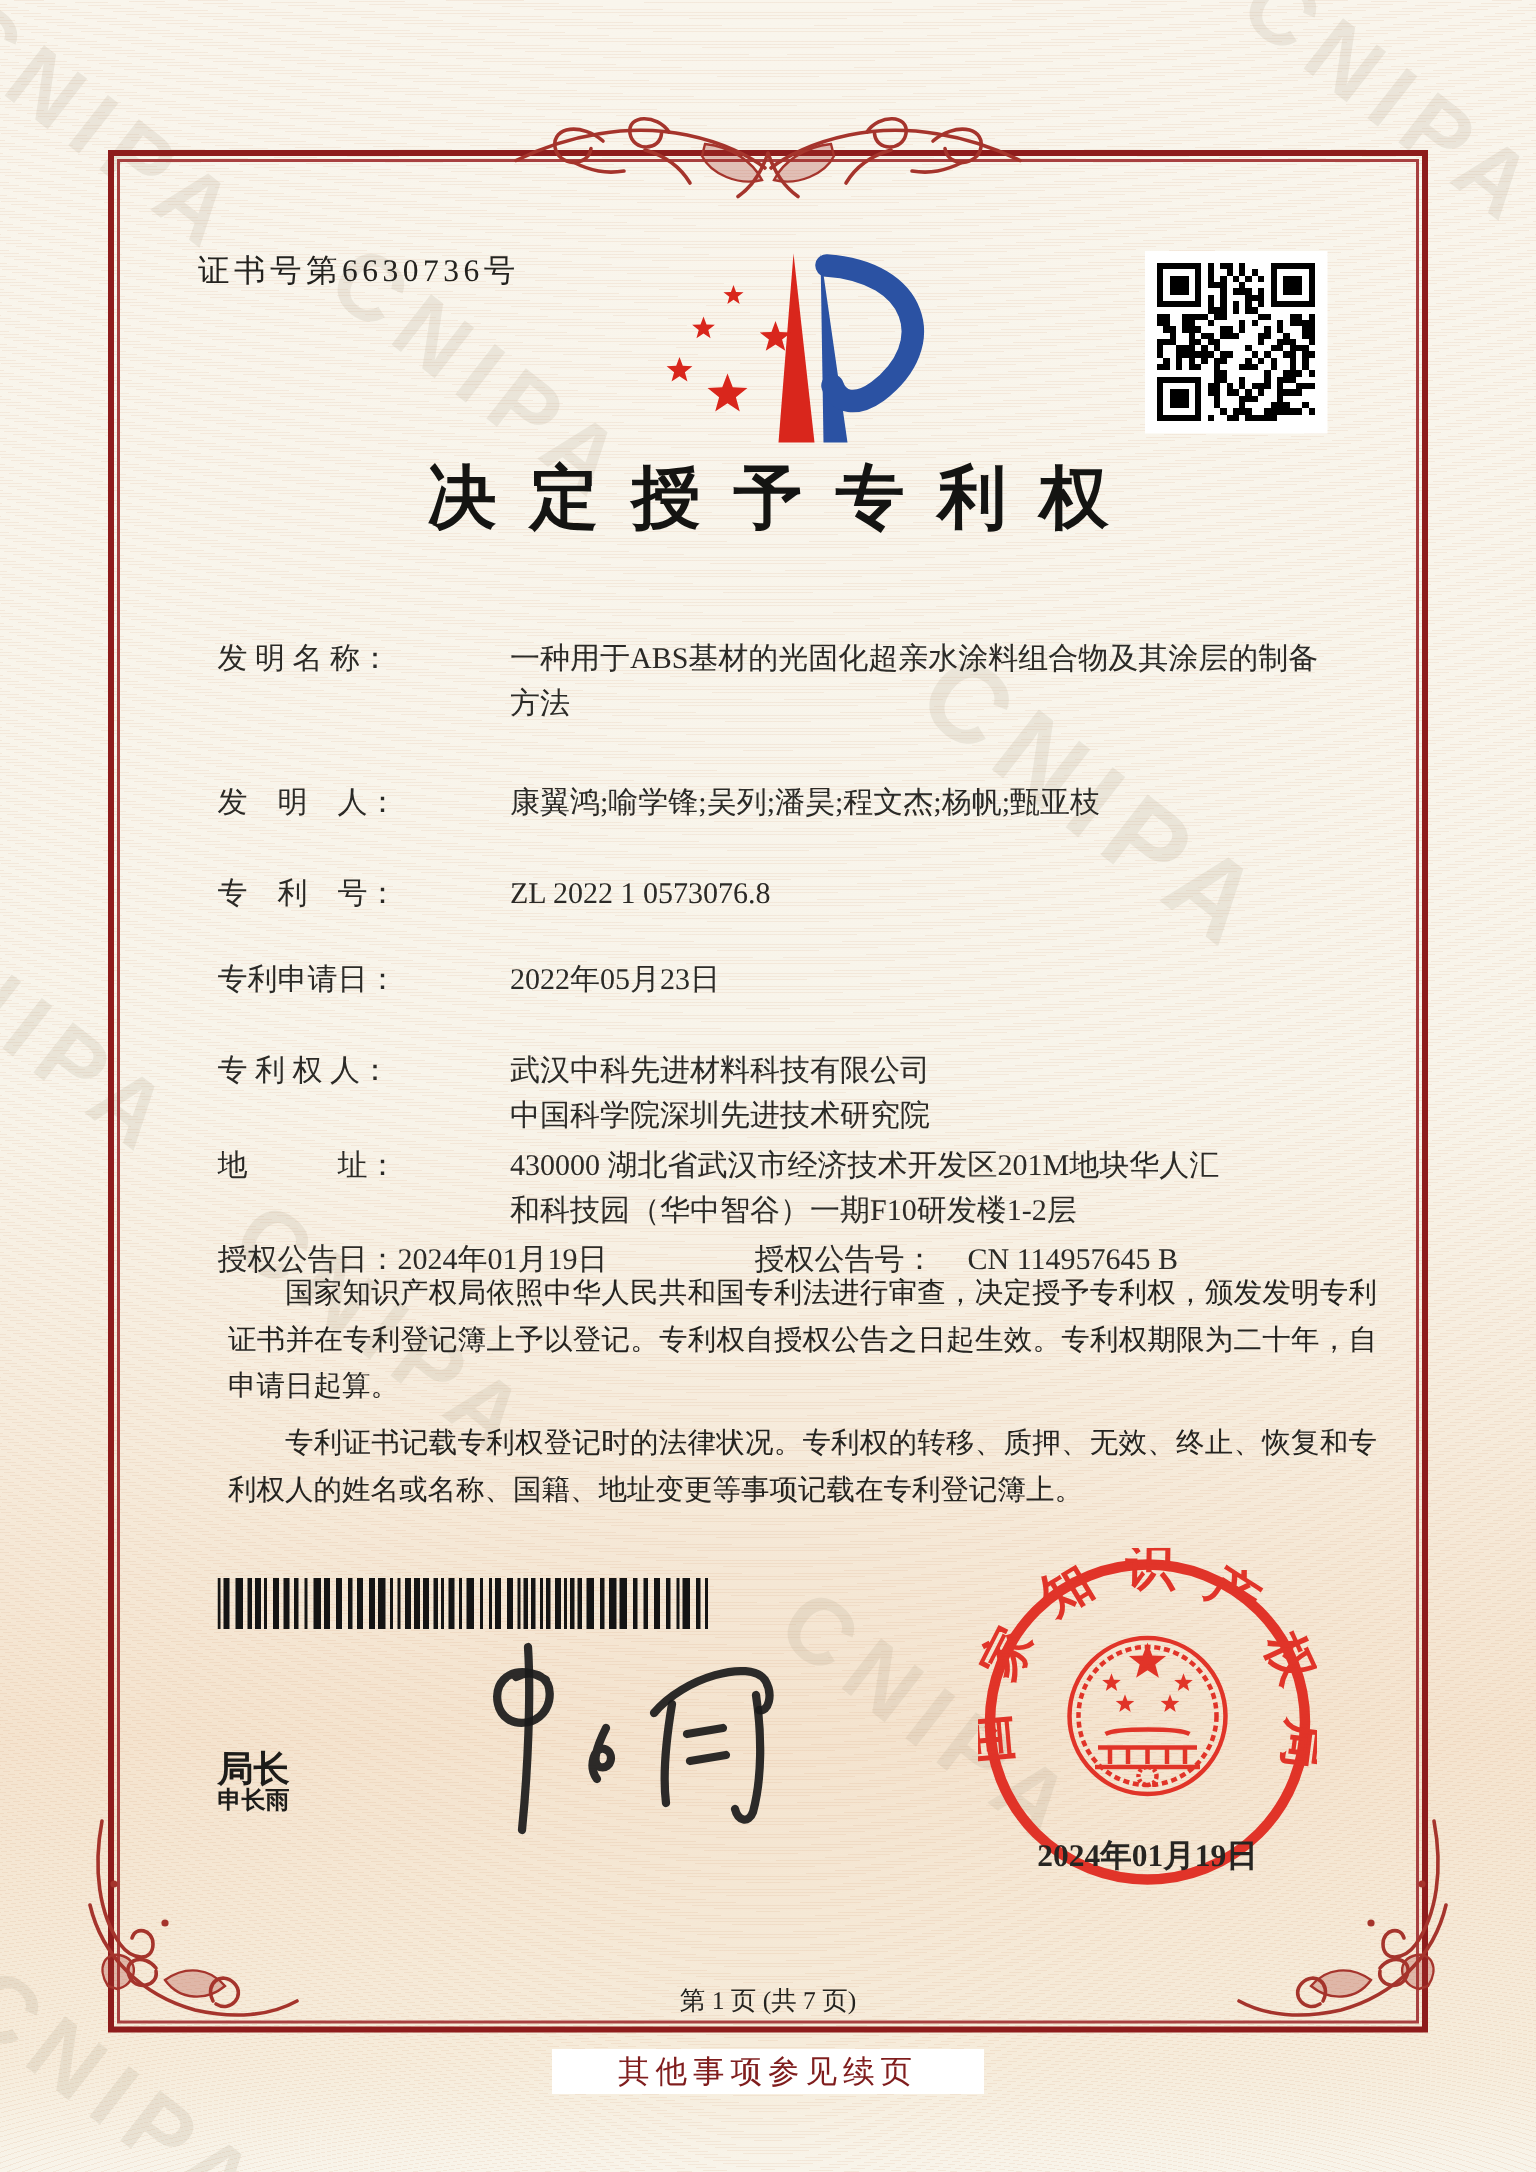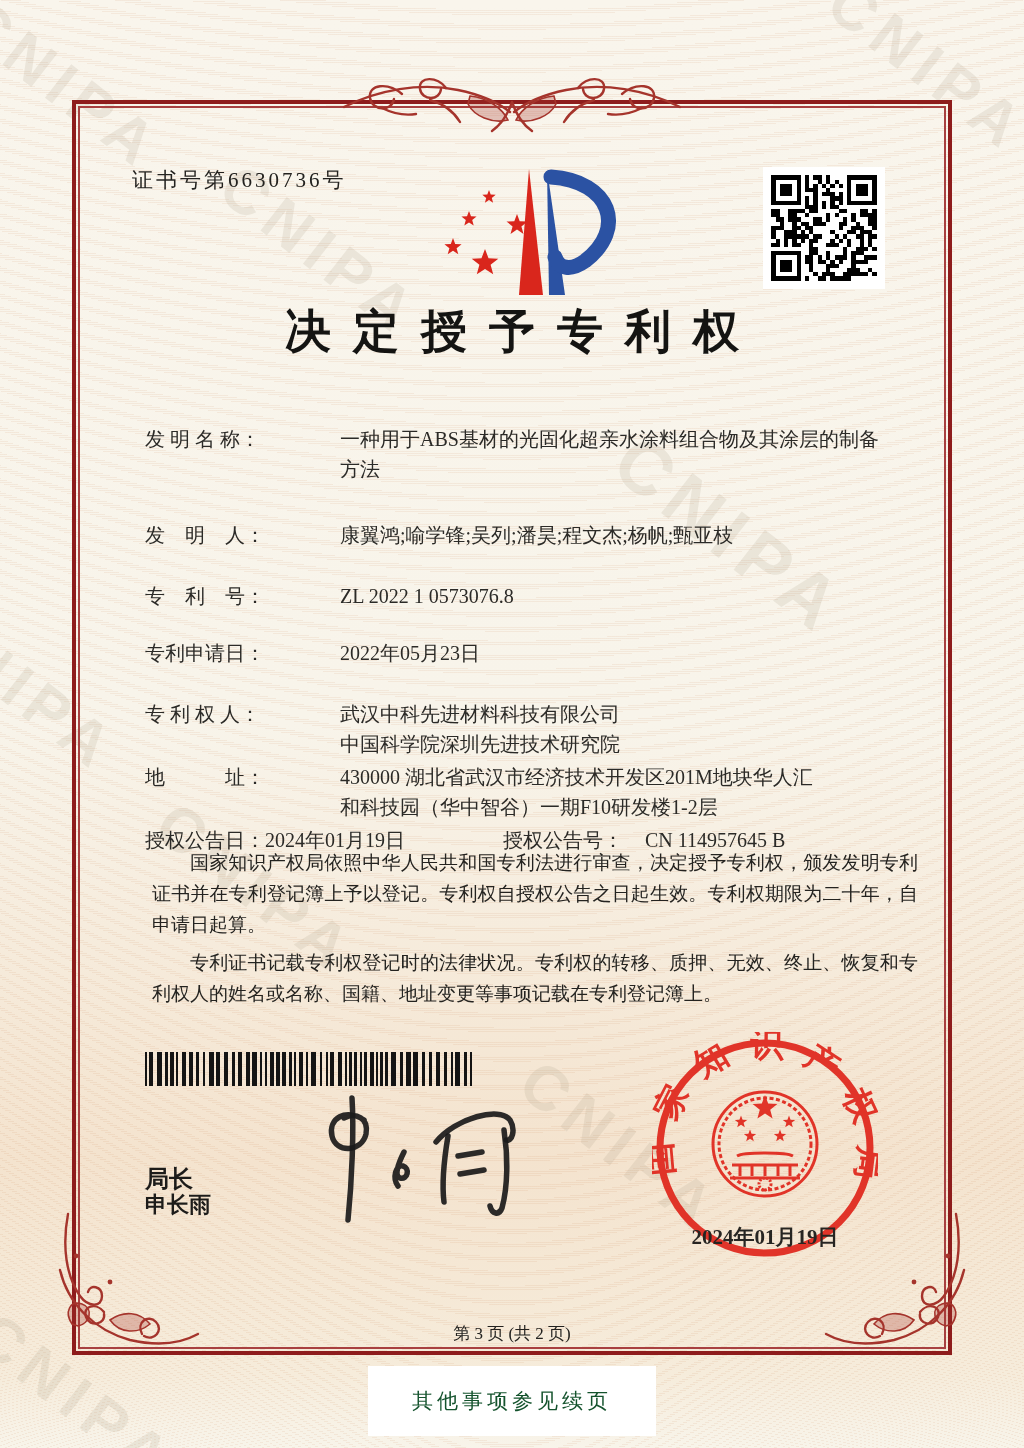--- a/index.html
+++ b/index.html
@@ -46,35 +46,35 @@
   
   .paras{position:absolute;z-index:2;left:152px;top:847px;width:766px;
          font-size:19px;line-height:31px;text-align:justify;color:#242320;}
   .paras p{text-indent:2em;margin-bottom:7px;}
   
   .barcode{position:absolute;z-index:2;left:145px;top:1052px;width:332px;height:34px;}
   
   .signer-title{position:absolute;z-index:2;left:145px;top:1148px;font-family:"Liberation Sans",sans-serif;
                 font-weight:600;font-size:24px;color:#1d1c1a;margin-top:15px;}
   .signer-name{position:absolute;z-index:2;left:145px;top:1190px;font-family:"Liberation Sans",sans-serif;
-               font-weight:600;font-size:22px;color:#1d1c1a;text-align:center;}
+               font-weight:600;font-size:16px;color:#1d1c1a;text-align:center;}
   .signature{position:absolute;z-index:2;left:266px;top:1090px;width:280px;height:140px;}
   .signature path{stroke:#1a1a1a;stroke-width:5.5;fill:none;stroke-linecap:round;stroke-linejoin:round;opacity:.92;}
   
   .seal{position:absolute;z-index:3;left:652px;top:1032px;width:226px;height:242px;opacity:.95;}
   .seal .ring{stroke:var(--seal-red);fill:none;}
   .seal text{font-weight:700;}
   .seal .ringtxt{font-size:33px;fill:var(--seal-red);font-family:"Liberation Serif",serif;}
   .seal .emb{stroke:var(--seal-red);fill:none;stroke-width:3;}
   .seal .embf{fill:var(--seal-red);stroke:none;}
   .seal .date{font-size:21px;fill:#1c1b19;font-weight:600;font-family:"Liberation Serif",serif;}
   
   .page-no{position:absolute;z-index:2;left:0;right:0;top:1322px;text-align:center;font-size:17px;color:#23221f;}
   .footer-note{position:absolute;z-index:2;left:50%;transform:translateX(-50%);top:1366px;
-               background:#ffffff;padding:21px 44px;font-size:21px;letter-spacing:4px;color:#14532d;}
+               background:#ffffff;padding:1px 44px;font-size:21px;letter-spacing:4px;color:#7f1d1d;}
 </style>
 </head>
 <body>
 
 <div class="stage">
 
   <div class="wm" style="left:-8px;top:-16px">CNIPA</div>
   <div class="wm" style="left:858px;top:-34px">CNIPA</div>
   <div class="wm" style="left:250px;top:150px">CNIPA</div>
   <div class="wm" style="left:-52px;top:586px">CNIPA</div>
@@ -484,16 +484,16 @@
           <polygon points="98.0,97.5 99.6,101.8 104.2,102.0 100.6,104.8 101.8,109.3 98.0,106.7 94.2,109.3 95.4,104.8 91.8,102.0 96.4,101.8"></polygon>
           <polygon points="128.0,97.5 129.6,101.8 134.2,102.0 130.6,104.8 131.8,109.3 128.0,106.7 124.2,109.3 125.4,104.8 121.8,102.0 126.4,101.8"></polygon>
         </g>
       <path class="emb" d="M85,124 C92,120 134,120 141,124" stroke-width="3"></path>
       <path class="emb" d="M80,133 L146,133 M88,133 L88,144 M100,133 L100,144 M113,133 L113,144 M126,133 L126,144 M138,133 L138,144 M78,146 L148,146" stroke-width="2.6"></path>
       <circle class="emb" cx="113" cy="152" r="6" stroke-width="3" stroke-dasharray="2 1.6"></circle>
     </g>
     <text class="date" x="113" y="212" text-anchor="middle">2024年01月19日</text>
   </svg>
 
-  <div class="page-no">第 3 页 (共 2 页)</div>
+  <div class="page-no">第 1 页 (共 7 页)</div>
   <div class="footer-note">其他事项参见续页</div>
 
 </div>
 
 </body></html>

